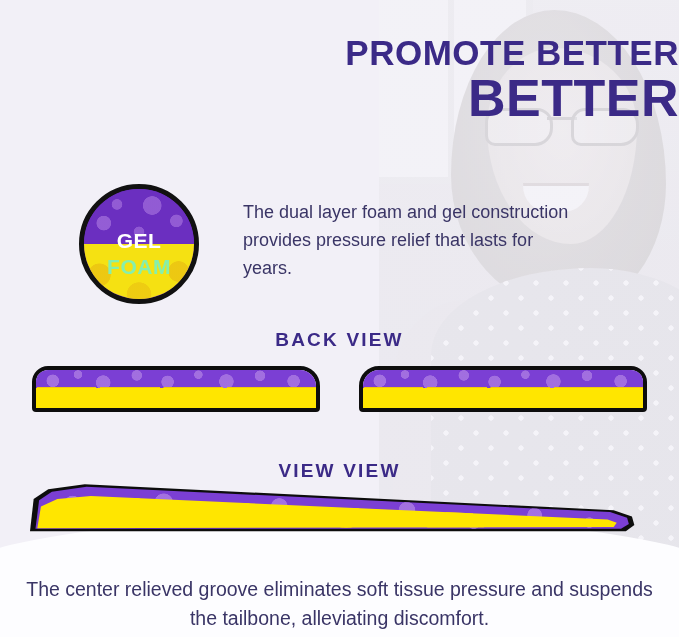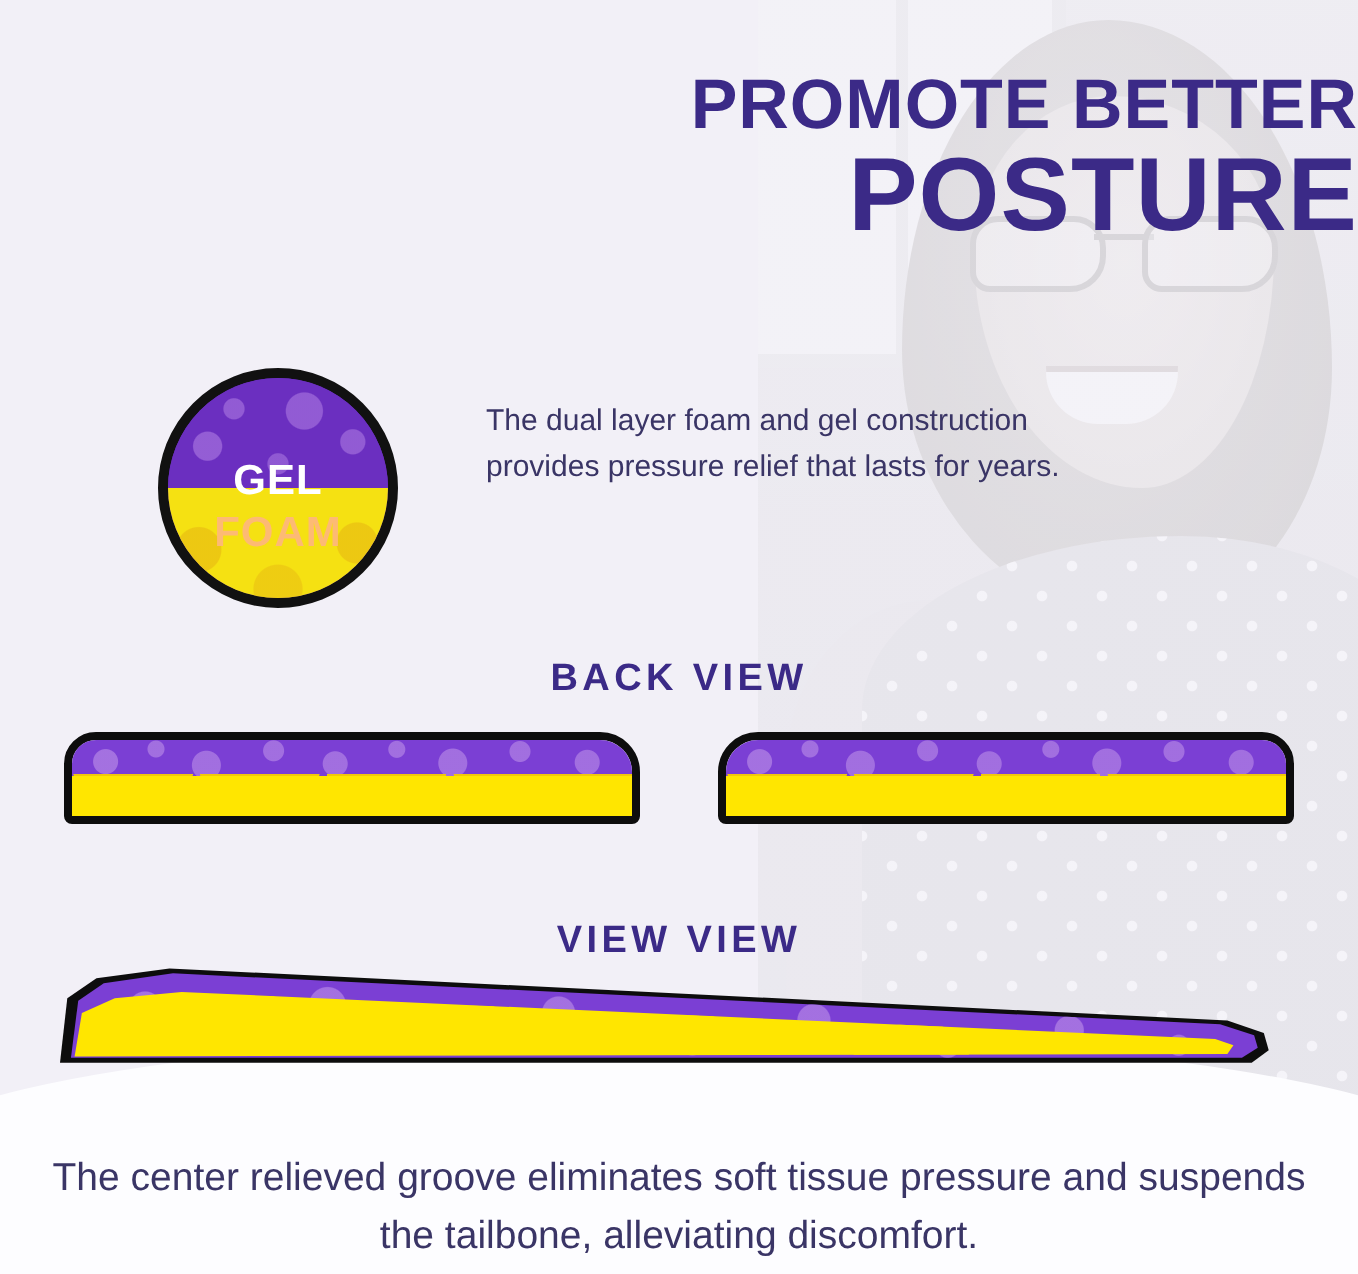--- a/index.html
+++ b/index.html
@@ -206,29 +206,29 @@
   }
   .badge-label {
     position: absolute;
     left: 0; right: 0;
     text-align: center;
     font-weight: bold;
     font-size: 21px;
     letter-spacing: 0.5px;
   }
   .badge-label.gel  { top: 24px; color: #ffffff; margin-top: 16px; }
-  .badge-label.foam { top: 66px; color: #fdba74; }
+  .badge-label.foam { top: 66px; color: #86efac; }
 
   .intro-copy {
     position: absolute;
     left: 243px;
     top: 199px;
     width: 330px;
     color: #3a3566;
-    font-size: 15px;
+    font-size: 18px;
     line-height: 1.55;
   }
 
   .view-title {
     position: absolute;
     left: 0; right: 0;
     text-align: center;
     color: #3b2a87;
     font-weight: bold;
     font-size: 19px;
@@ -387,21 +387,21 @@
   </div>
   <div class="bg-veil"></div>
 
   <div class="bottom-curve"></div>
   <div class="bottom-band"></div>
 
   <div class="content">
 
     <div class="headline">
       <span class="l1">PROMOTE BETTER</span>
-      <span class="l2">POSTURE</span>
+      <span class="l2">BETTER</span>
     </div>
 
     <div class="badge">
       <div class="badge-gel"></div>
       <div class="badge-foam"></div>
       <div class="badge-label gel">GEL</div>
       <div class="badge-label foam">FOAM</div>
     </div>
 
     <div class="intro-copy">The dual layer foam and gel construction provides pressure relief that lasts for years.</div>

